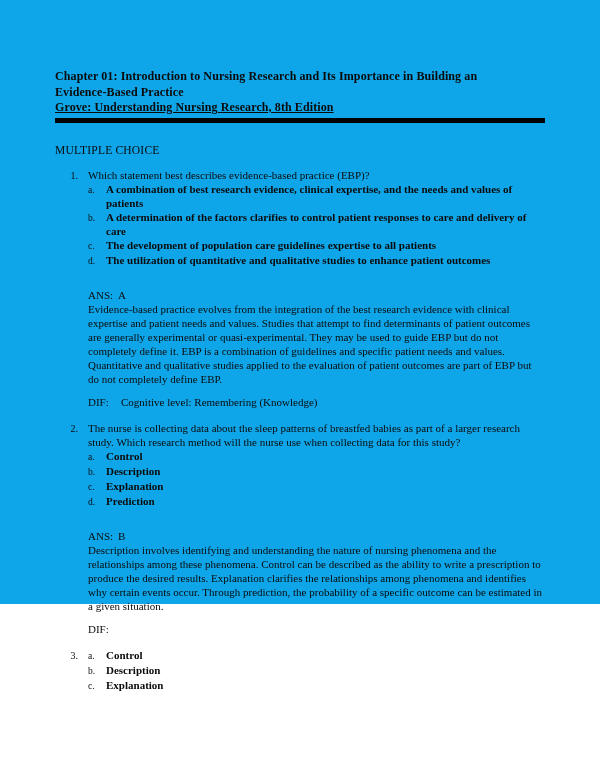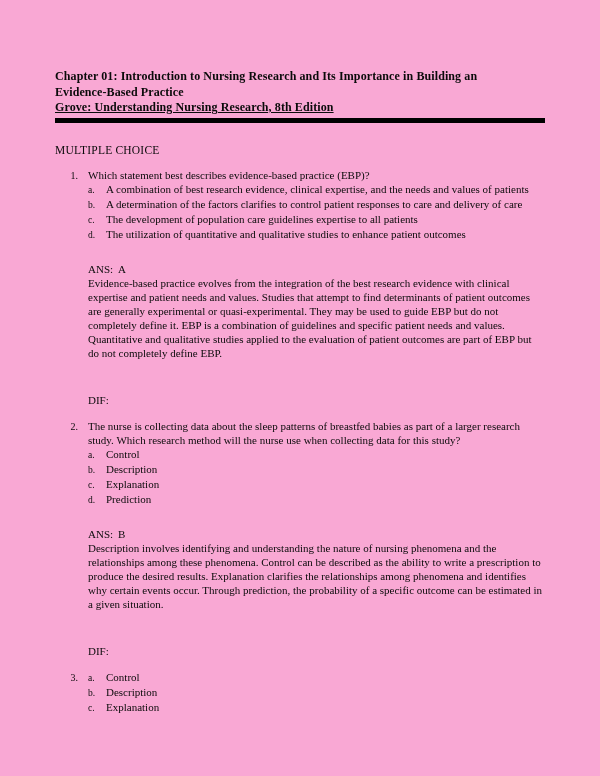--- a/index.html
+++ b/index.html
@@ -11,23 +11,23 @@
     width: 600px;
     height: 776px;
     overflow: hidden;
     font-family: "Liberation Serif", serif;
     color: #0b0b0b;
     -webkit-font-smoothing: antialiased;
   }
   .page {
     box-sizing: border-box;
     width: 600px;
-    height: 776px;
+    height: 604px;
     padding: 69px 55px 0 55px;
-    background: #f9a8d4;
+    background: #0ea5e9;
   }
   .doc-header {
     font-weight: 700;
     font-size: 12px;
     line-height: 15.5px;
     letter-spacing: 0.1px;
   }
   .grove-line {
     text-decoration: underline;
     text-underline-offset: 1px;
@@ -69,36 +69,36 @@
     display: flex;
   }
   .opt-letter {
     flex: none;
     width: 18px;
     font-size: 9.5px;
     padding-top: 1px;
   }
   .opt-text {
     flex: 1;
+    font-weight: bold;
   }
   .ans-block {
     margin-top: 20px;
   }
   .ans-label {
     display: inline-block;
     width: 30px;
   }
   .dif-line {
     display: flex;
     margin-top: 9px;
   }
   .dif-label {
     flex: none;
     width: 33px;
-    margin-top: 24px;
   }
 </style>
 </head>
 <body>
 
 <div class="page">
 
   <header class="doc-header">
     <div>Chapter 01: Introduction to Nursing Research and Its Importance in Building an</div>
     <div>Evidence-Based Practice</div>
@@ -133,20 +133,21 @@
           </div>
         </div>
         <div class="ans-block">
           <div class="ans-line">
             <span class="ans-label">ANS:</span><span>A</span>
           </div>
           <div class="rationale">Evidence-based practice evolves from the integration of the best research evidence with clinical expertise and patient needs and values. Studies that attempt to find determinants of patient outcomes are generally experimental or quasi-experimental. They may be used to guide EBP but do not completely define it. EBP is a combination of guidelines and specific patient needs and values. Quantitative and qualitative studies applied to the evaluation of patient outcomes are part of EBP but do not completely define EBP.</div>
         </div>
         <div class="dif-line">
           <span class="dif-label">DIF:</span>
+          <span>Cognitive level: Remembering (Knowledge)</span>
         </div>
       </div>
     </div>
 
     <div class="question">
       <div class="qnum">2.</div>
       <div class="qbody">
         <div class="stem">The nurse is collecting data about the sleep patterns of breastfed babies as part of a larger research study. Which research method will the nurse use when collecting data for this study?</div>
         <div class="options">
           <div class="option">

